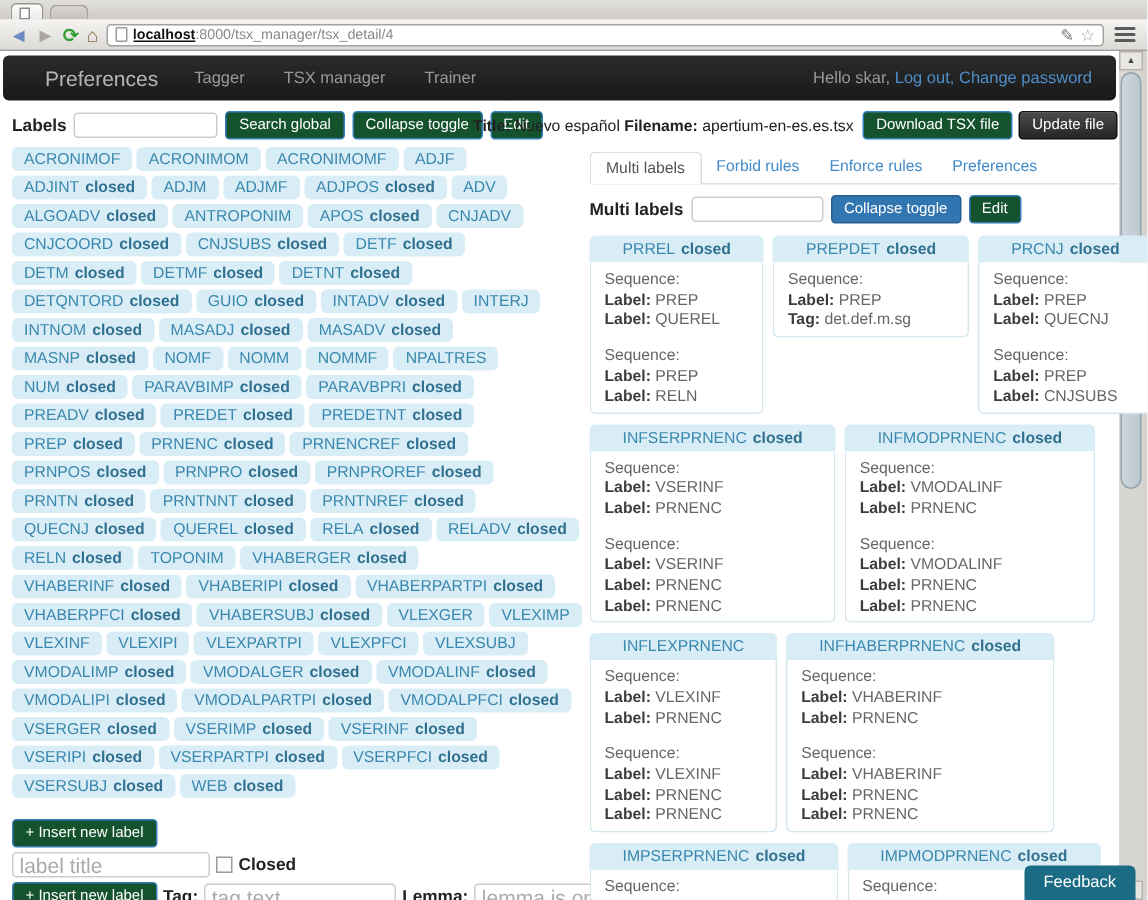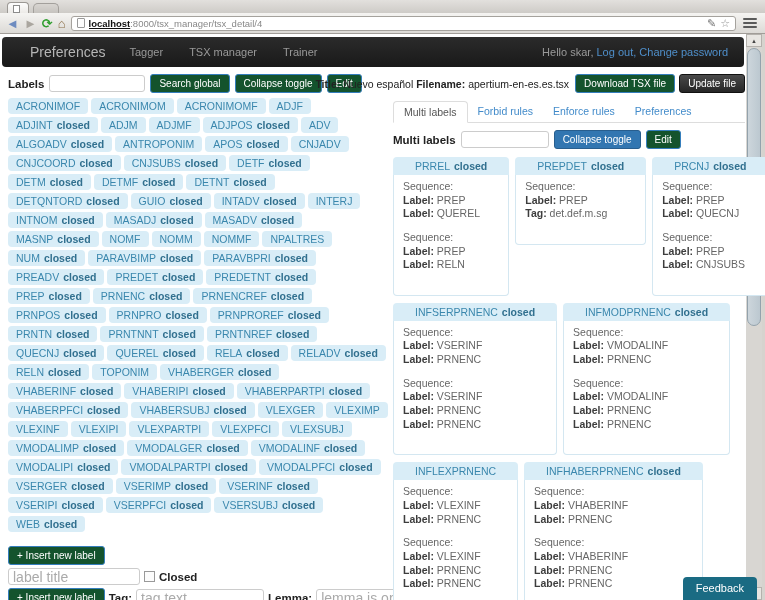--- a/index.html
+++ b/index.html
@@ -88,21 +88,21 @@
   .tab.active { color:#555; background:#fff; border:1px solid #ddd; border-bottom:1px solid #fff;
     border-radius:4px 4px 0 0; margin-bottom:-1px; cursor:default; }
   .ml-row { display:flex; align-items:center; gap:5px; margin:7px 0 8px 0; }
 
   .card-row { display:flex; align-items:flex-start; gap:6px; margin-bottom:7px; }
   .card { border-radius:4px; }
   .card-header { background:#d9edf7; color:#3a87ad; font-size:10.5px; padding:3px 22px;
     border-radius:4px 4px 0 0; cursor:pointer; white-space:nowrap; }
   .card-header b { color:#31708f; margin-left:4px; }
   .card-body { background:#fff; border:1px solid #d4e7f1; border-top:none;
-    border-radius:0 0 4px 4px; padding:5px 9px 23px 9px; }
+    border-radius:0 0 4px 4px; padding:5px 9px 3px 9px; }
   .seq { margin-bottom:10px; }
   .seq:last-child { margin-bottom:0; }
   .seq-line { font-size:10.5px; color:#666; line-height:1.3; white-space:nowrap; }
   .seq-line b { color:#3d3d3d; font-weight:bold; }
 
   .feedback { position:absolute; right:8px; bottom:0; background:#1a6b83; color:#fff;
     font-size:11px; padding:5px 13px 6px; border-radius:4px 4px 0 0; cursor:pointer; }
 </style>
 </head>
 <body>
@@ -235,20 +235,21 @@
         <span class="chip">VMODALIMP<b>closed</b></span>
         <span class="chip">VMODALGER<b>closed</b></span>
         <span class="chip">VMODALINF<b>closed</b></span>
         <span class="chip">VMODALIPI<b>closed</b></span>
         <span class="chip">VMODALPARTPI<b>closed</b></span>
         <span class="chip">VMODALPFCI<b>closed</b></span>
         <span class="chip">VSERGER<b>closed</b></span>
         <span class="chip">VSERIMP<b>closed</b></span>
         <span class="chip">VSERINF<b>closed</b></span>
         <span class="chip">VSERIPI<b>closed</b></span>
+        <span class="chip">VSERPARTPI<b>closed</b></span>
         <span class="chip">VSERPFCI<b>closed</b></span>
         <span class="chip">VSERSUBJ<b>closed</b></span>
         <span class="chip">WEB<b>closed</b></span>
       </div>
 
     <div class="insert-zone">
       <div class="insert-row">
         <span class="btn">+ Insert new label</span>
       </div>
       <div class="insert-row">

